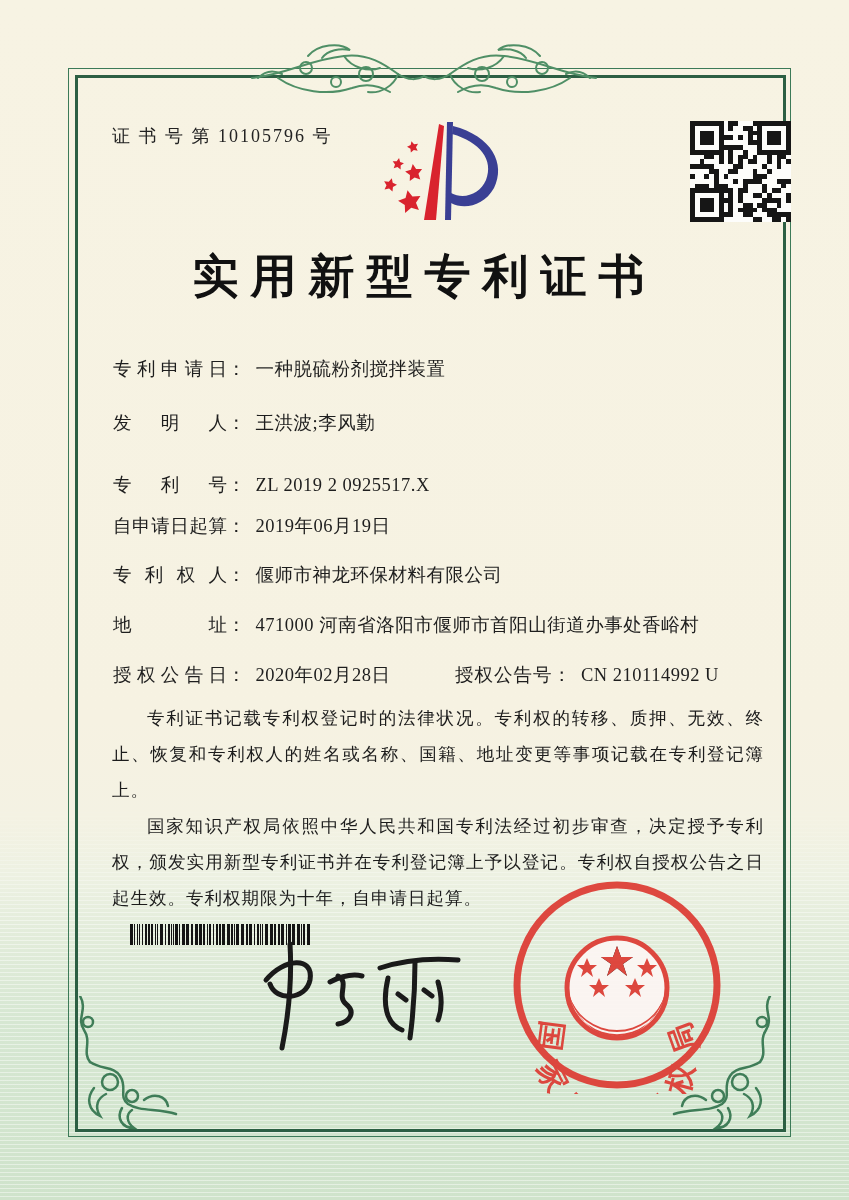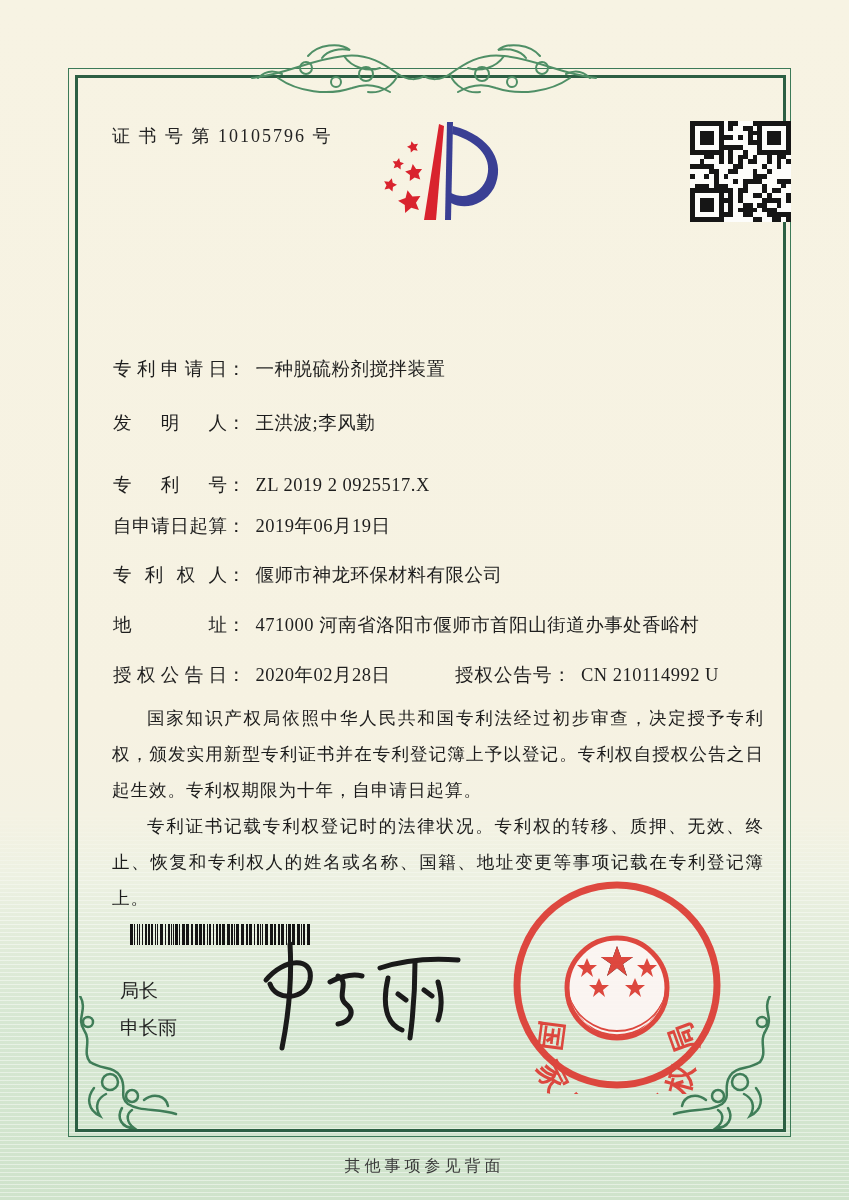--- a/index.html
+++ b/index.html
@@ -359,20 +359,21 @@
         <div style="grid-area: 21 / 6;"></div>
         <div style="grid-area: 21 / 7;"></div>
         <div style="grid-area: 21 / 14;"></div>
         <div style="grid-area: 21 / 15;"></div>
         <div style="grid-area: 21 / 18;"></div>
         <div style="grid-area: 21 / 19;"></div>
         <div style="grid-area: 21 / 21;"></div>
       </div>
   </div>
 
+  <div class="title">实用新型专利证书</div>
 
   <div class="fields">
     <div class="frow" style="top:0">
       <span class="flabel">专利申请日</span><span class="fcolon">：</span><span class="fvalue">一种脱硫粉剂搅拌装置</span>
     </div>
     <div class="frow" style="top:54px">
       <span class="flabel">发明人</span><span class="fcolon">：</span><span class="fvalue">王洪波;李风勤</span>
     </div>
     <div class="frow" style="top:116px">
       <span class="flabel">专利号</span><span class="fcolon">：</span><span class="fvalue">ZL 2019 2 0925517.X</span>
@@ -388,22 +389,22 @@
     </div>
     <div class="frow" style="top:306px">
       <span class="flabel">授权公告日</span><span class="fcolon">：</span><span class="fvalue">2020年02月28日</span>
       <span class="grant-no">
         <span class="flabel">授权公告号</span><span class="fcolon">：</span><span class="fvalue">CN 210114992 U</span>
       </span>
     </div>
   </div>
 
   <div class="paras">
+    <p>专利证书记载专利权登记时的法律状况。专利权的转移、质押、无效、终止、恢复和专利权人的姓名或名称、国籍、地址变更等事项记载在专利登记簿上。</p>
     <p>国家知识产权局依照中华人民共和国专利法经过初步审查，决定授予专利权，颁发实用新型专利证书并在专利登记簿上予以登记。专利权自授权公告之日起生效。专利权期限为十年，自申请日起算。</p>
-    <p>专利证书记载专利权登记时的法律状况。专利权的转移、质押、无效、终止、恢复和专利权人的姓名或名称、国籍、地址变更等事项记载在专利登记簿上。</p>
   </div>
 
   <div class="barcode">
       <span style="width: 3px; margin-right: 1px;"></span>
       <span style="width: 1px; margin-right: 2px;"></span>
       <span style="width: 1px; margin-right: 1px;"></span>
       <span style="width: 1px; margin-right: 2px;"></span>
       <span style="width: 1px; margin-right: 2px;"></span>
       <span style="width: 2px; margin-right: 1px;"></span>
       <span style="width: 2px; margin-right: 1px;"></span>
@@ -447,24 +448,20 @@
       <span style="width: 3px; margin-right: 2px;"></span>
       <span style="width: 1px; margin-right: 1px;"></span>
       <span style="width: 3px; margin-right: 1px;"></span>
       <span style="width: 3px; margin-right: 2px;"></span>
       <span style="width: 3px; margin-right: 1px;"></span>
       <span style="width: 1px; margin-right: 1px;"></span>
       <span style="width: 2px; margin-right: 2px;"></span>
       <span style="width: 3px; margin-right: 2px;"></span>
     </div>
 
-  <div class="director">
-    <div>局长</div>
-    <div>申长雨</div>
-  </div>
 
   <svg class="signature" viewBox="0 0 220 115">
     <g stroke="#1a1a1a" fill="none" stroke-width="5" stroke-linecap="round">
       <path d="M14,42 C32,20 62,18 58,42 C54,62 24,64 18,46"></path>
       <path d="M38,6 C40,40 36,80 30,110"></path>
       <path d="M86,38 C98,44 84,58 94,66 C104,74 98,84 86,86"></path>
       <path d="M78,44 C90,38 102,36 110,38"></path>
       <path d="M128,30 C152,22 180,20 206,22"></path>
       <path d="M163,24 C163,50 161,78 158,100"></path>
       <path d="M136,40 C130,66 134,86 150,92"></path>
@@ -495,15 +492,14 @@
         </g>
         <g stroke="#fdf6f4" stroke-width="2" fill="none">
           <path d="M85,133 L133,133 M88,140 L130,140 M92,147 L126,147"></path>
           <path d="M97,133 L97,126 L121,126 L121,133 M104,126 L104,121 L114,121 L114,126"></path>
         </g>
       </g>
     </g>
   </svg>
 
 
-  <div class="back-note">其他事项参见背面</div>
 
 </div>
 
 </body></html>

